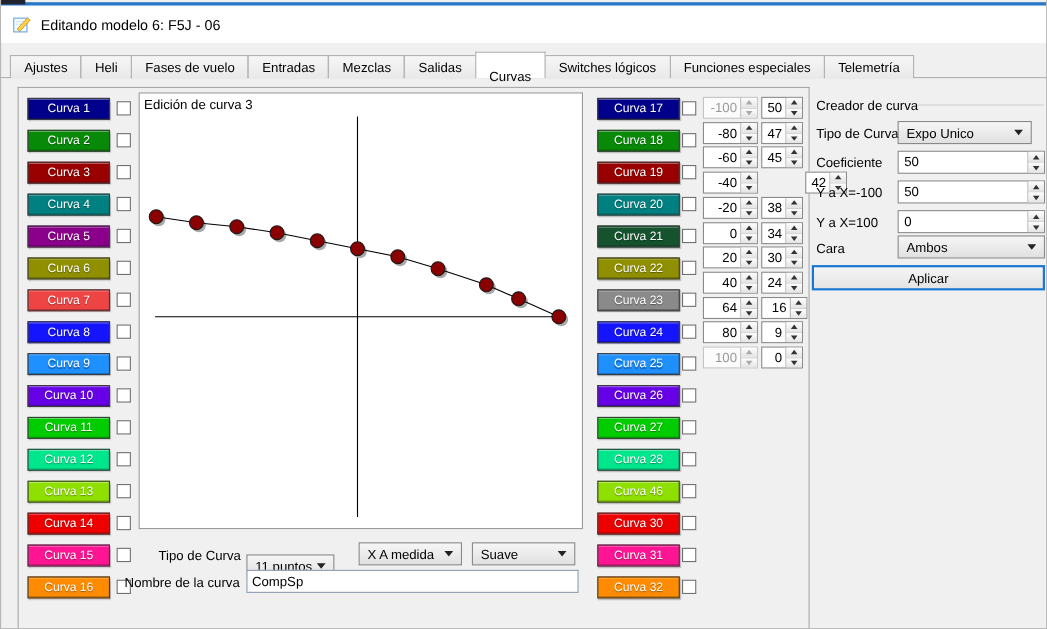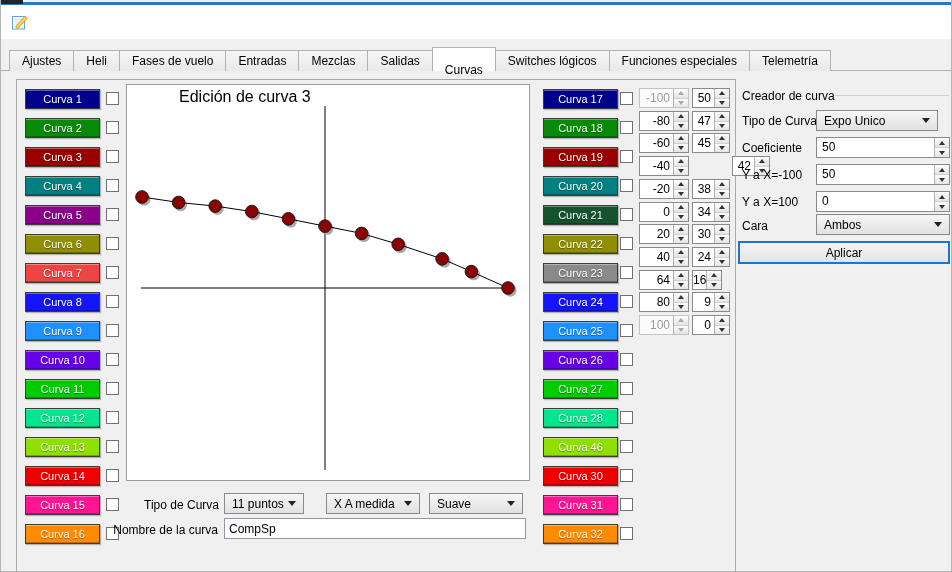--- a/index.html
+++ b/index.html
@@ -17,21 +17,21 @@
   .tab.active { height:24px; padding-top:15px; background:#ffffff; position:relative; z-index:4; }
   .pane-line { position:absolute; left:0; top:70px; width:100%; height:1px; background:#b2b2b2; }
   .frame { position:absolute; left:15px; top:79px; width:720px; height:494px;
            border:1px solid #a9a9a9; border-bottom:none; background:#f0f0f0; }
   .curve-btn { position:absolute; width:75px; height:20px; border:1px solid #3c3c3c; color:#fff;
                font-size:11px; text-align:center; line-height:18px; cursor:pointer;
                box-shadow: inset 0 1px 0 rgba(255,255,255,.35), inset 0 -1px 0 rgba(0,0,0,.25), 1px 1px 1px rgba(0,0,0,.25);
                text-shadow:0 1px 1px rgba(0,0,0,.4); overflow:hidden; white-space:nowrap; }
   .cb { position:absolute; width:13px; height:13px; background:#fff; border:1px solid #707070; cursor:pointer; }
   .canvas { position:absolute; left:125px; top:84px; width:404px; height:397px; background:#fff; border:1px solid #9b9b9b; }
-  .canvas .chart-title { position:absolute; left:4px; top:3px; font-size:16px;margin-left:48px; }
+  .canvas .chart-title { position:absolute; left:4px; top:3px; font-size:12px; }
   .spin { position:absolute; height:20px; background:#fff; border:1px solid #8a8a8a; display:flex; align-items:stretch; }
   .spin .sv { flex:1; text-align:right; padding:2px 3px 0 0; font-size:12px; overflow:hidden; }
   .spin .arrows { width:15px; border-left:1px solid #b0b0b0; display:flex; flex-direction:column; }
   .spin .arr { flex:1; display:flex; align-items:center; justify-content:center; background:linear-gradient(#fdfdfd,#e4e4e4); border-bottom:1px solid #d0d0d0; cursor:pointer; }
   .spin .arr:last-child { border-bottom:none; }
   .tri-up { width:0; height:0; border-left:3px solid transparent; border-right:3px solid transparent; border-bottom:4px solid #333; }
   .tri-down { width:0; height:0; border-left:3px solid transparent; border-right:3px solid transparent; border-top:4px solid #333; }
   .spin.disabled { background:#fbfbfb; border-color:#c3c3c3; }
   .spin.disabled .sv { color:#9a9a9a; }
   .spin.disabled .tri-up { border-bottom-color:#aaa; }
@@ -55,20 +55,21 @@
   <div class="top-fragment"></div>
   <div class="accent-line"></div>
 
   <div class="titlebar">
     <svg width="18" height="18" viewBox="0 0 18 18">
       <rect x="1.5" y="3.5" width="12" height="12.5" fill="#f4faff" stroke="#6aa3d8"></rect>
       <line x1="3.5" y1="6.5" x2="11.5" y2="6.5" stroke="#cfe2f3"></line>
       <line x1="3.5" y1="9" x2="11.5" y2="9" stroke="#cfe2f3"></line>
       <path d="M4.5 13.5 L14 3.2 L16.4 5.3 L7 15.5 Z" fill="#ffd24a" stroke="#c8941a" stroke-width="0.8"></path>
     </svg>
+    <span class="title">Editando modelo 6: F5J - 06</span>
   </div>
 
   <div class="tabbar" id="tabbar">
       <div class="tab">Ajustes</div>
       <div class="tab">Heli</div>
       <div class="tab">Fases de vuelo</div>
       <div class="tab">Entradas</div>
       <div class="tab">Mezclas</div>
       <div class="tab">Salidas</div>
       <div class="tab active">Curvas</div>
@@ -356,21 +357,21 @@
         <span class="sv">64</span>
         <span class="arrows">
           <span class="arr">
             <i class="tri-up"></i>
           </span>
           <span class="arr">
             <i class="tri-down"></i>
           </span>
         </span>
       </div>
-      <div class="spin" style="left: 691px; top: 270px; width: 30px;">
+      <div class="spin" style="left: 691px; top: 270px; width: 42px;">
         <span class="sv">16</span>
         <span class="arrows">
           <span class="arr">
             <i class="tri-up"></i>
           </span>
           <span class="arr">
             <i class="tri-down"></i>
           </span>
         </span>
       </div>
@@ -414,21 +415,21 @@
             <i class="tri-up"></i>
           </span>
           <span class="arr">
             <i class="tri-down"></i>
           </span>
         </span>
       </div>
     </div>
 
   <div class="lbl r" style="left:100px; top:498px; width:118px;">Tipo de Curva</div>
-  <div class="combo" style="left:223px; top:493px; width:80px;text-align:center;">
+  <div class="combo" style="left:223px; top:504px; width:80px;text-align:center;">
     <span>11 puntos</span>
     <span class="caret"></span>
   </div>
   <div class="combo" style="left:325px; top:493px; width:94px;">
     <span>X A medida</span>
     <span class="caret"></span>
   </div>
   <div class="combo" style="left:428px; top:493px; width:94px;">
     <span>Suave</span>
     <span class="caret"></span>

